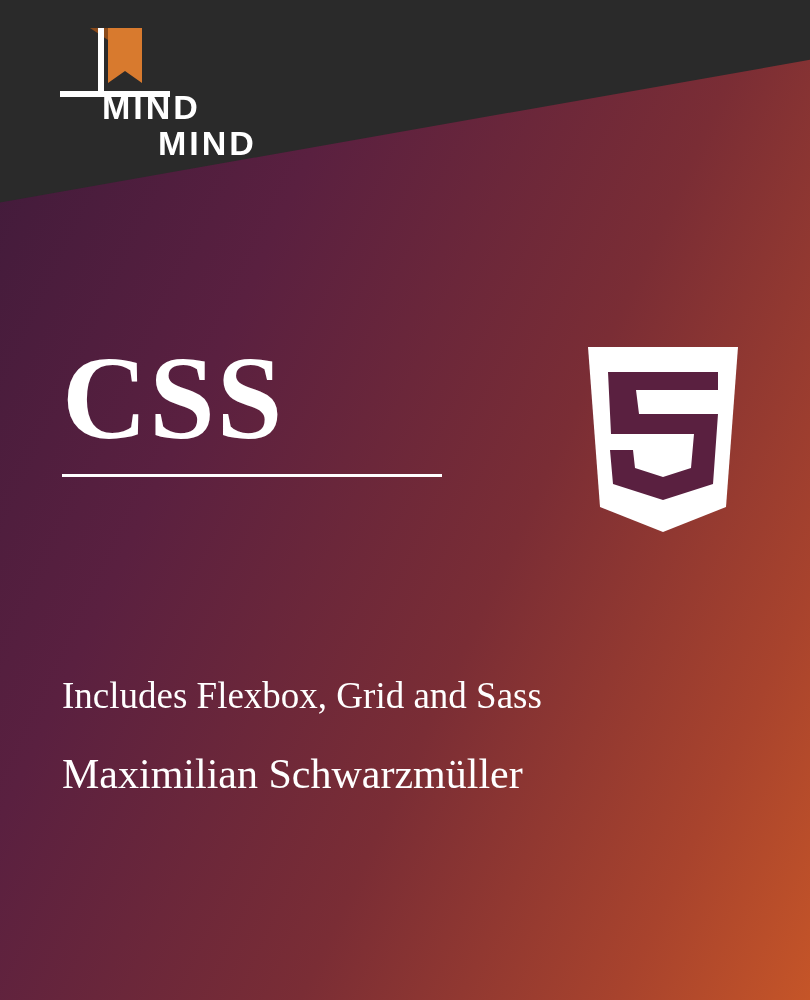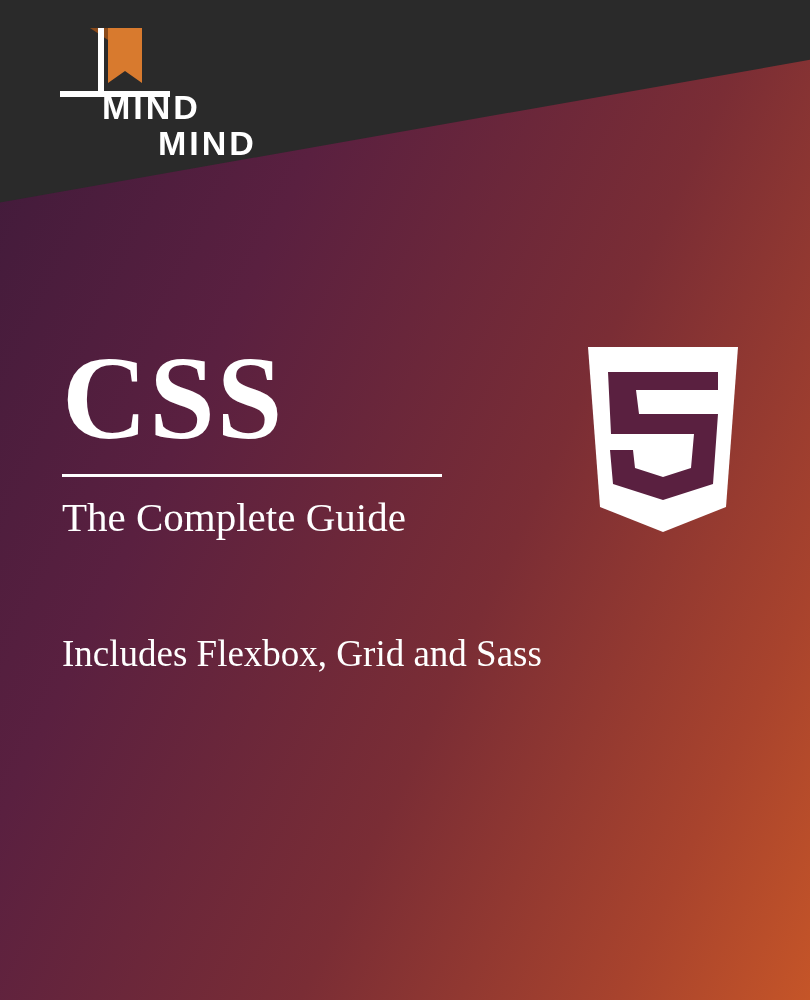--- a/index.html
+++ b/index.html
@@ -125,21 +125,21 @@
     color: #fff;
     font-weight: 400;
   }
   .css3-shield {
     width: 170px;
     height: 200px;
     margin-top: 2px;
   }
   .includes {
     position: absolute;
-    top: 632px;
+    top: 674px;
     left: 62px;
     font-family: Georgia, serif;
     font-size: 37px;
     color: #fff;
   }
   .author {
     position: absolute;
     top: 750px;
     left: 62px;
     font-family: Georgia, serif;
@@ -195,27 +195,27 @@
       <span>MIND</span>
       <span class="line2">MIND</span>
     </div>
   </div>
 
   <div class="title-block">
     <div class="title-row">
       <div class="title-col">
         <div class="main-title">CSS</div>
         <div class="title-rule"></div>
-        <div class="subtitle">The Complete Guide</div>
       </div>
       <div class="css3-shield">
         <svg viewBox="0 0 170 200" width="170" height="200">
           <path d="M10 5 L160 5 L148 165 L85 190 L22 165 Z" fill="#ffffff"></path>
           <path d="M30 30 L140 30 L140 48 L58 48 L61 72 L140 72 L135 142 L85 158 L35 142 L32 108 L55 108 L57 126 L85 135 L113 126 L116 92 L33 92 Z" fill="#5a2040"></path>
         </svg>
       </div>
     </div>
   </div>
 
   <div class="includes">Includes Flexbox, Grid and Sass</div>
+  <div class="author">Maximilian Schwarzmüller</div>
 
 
 </div>
 
 </body></html>

